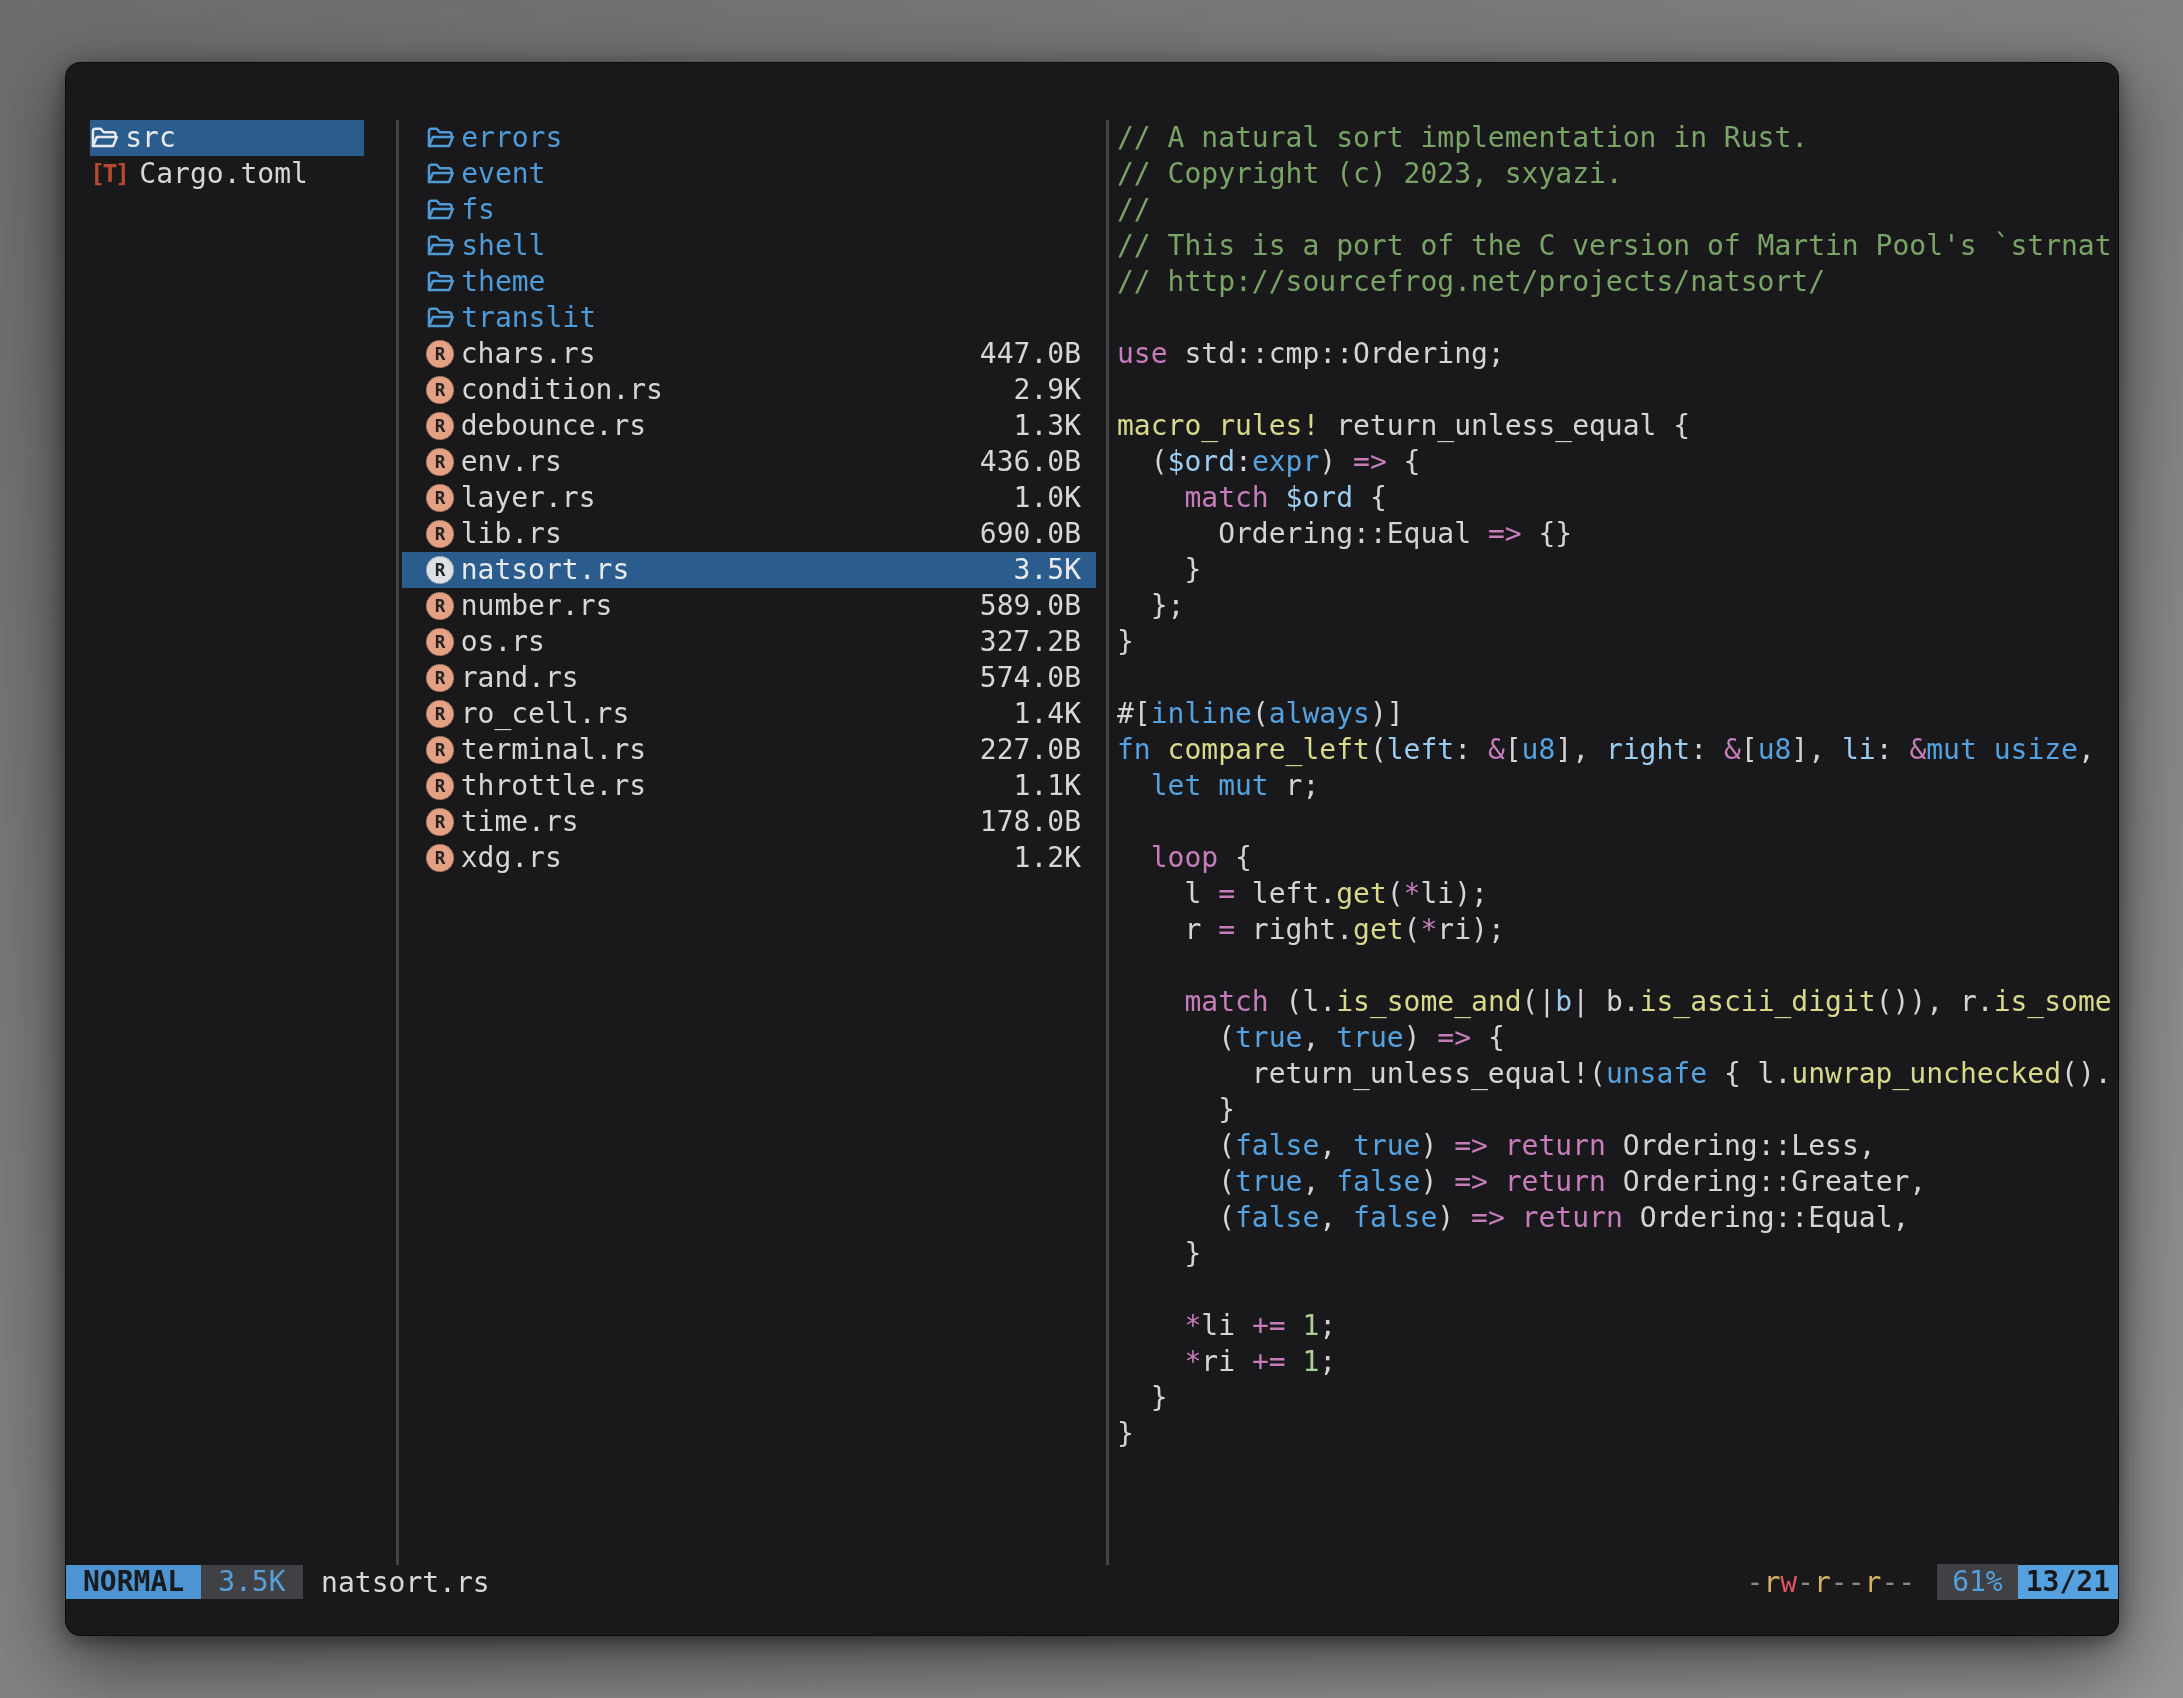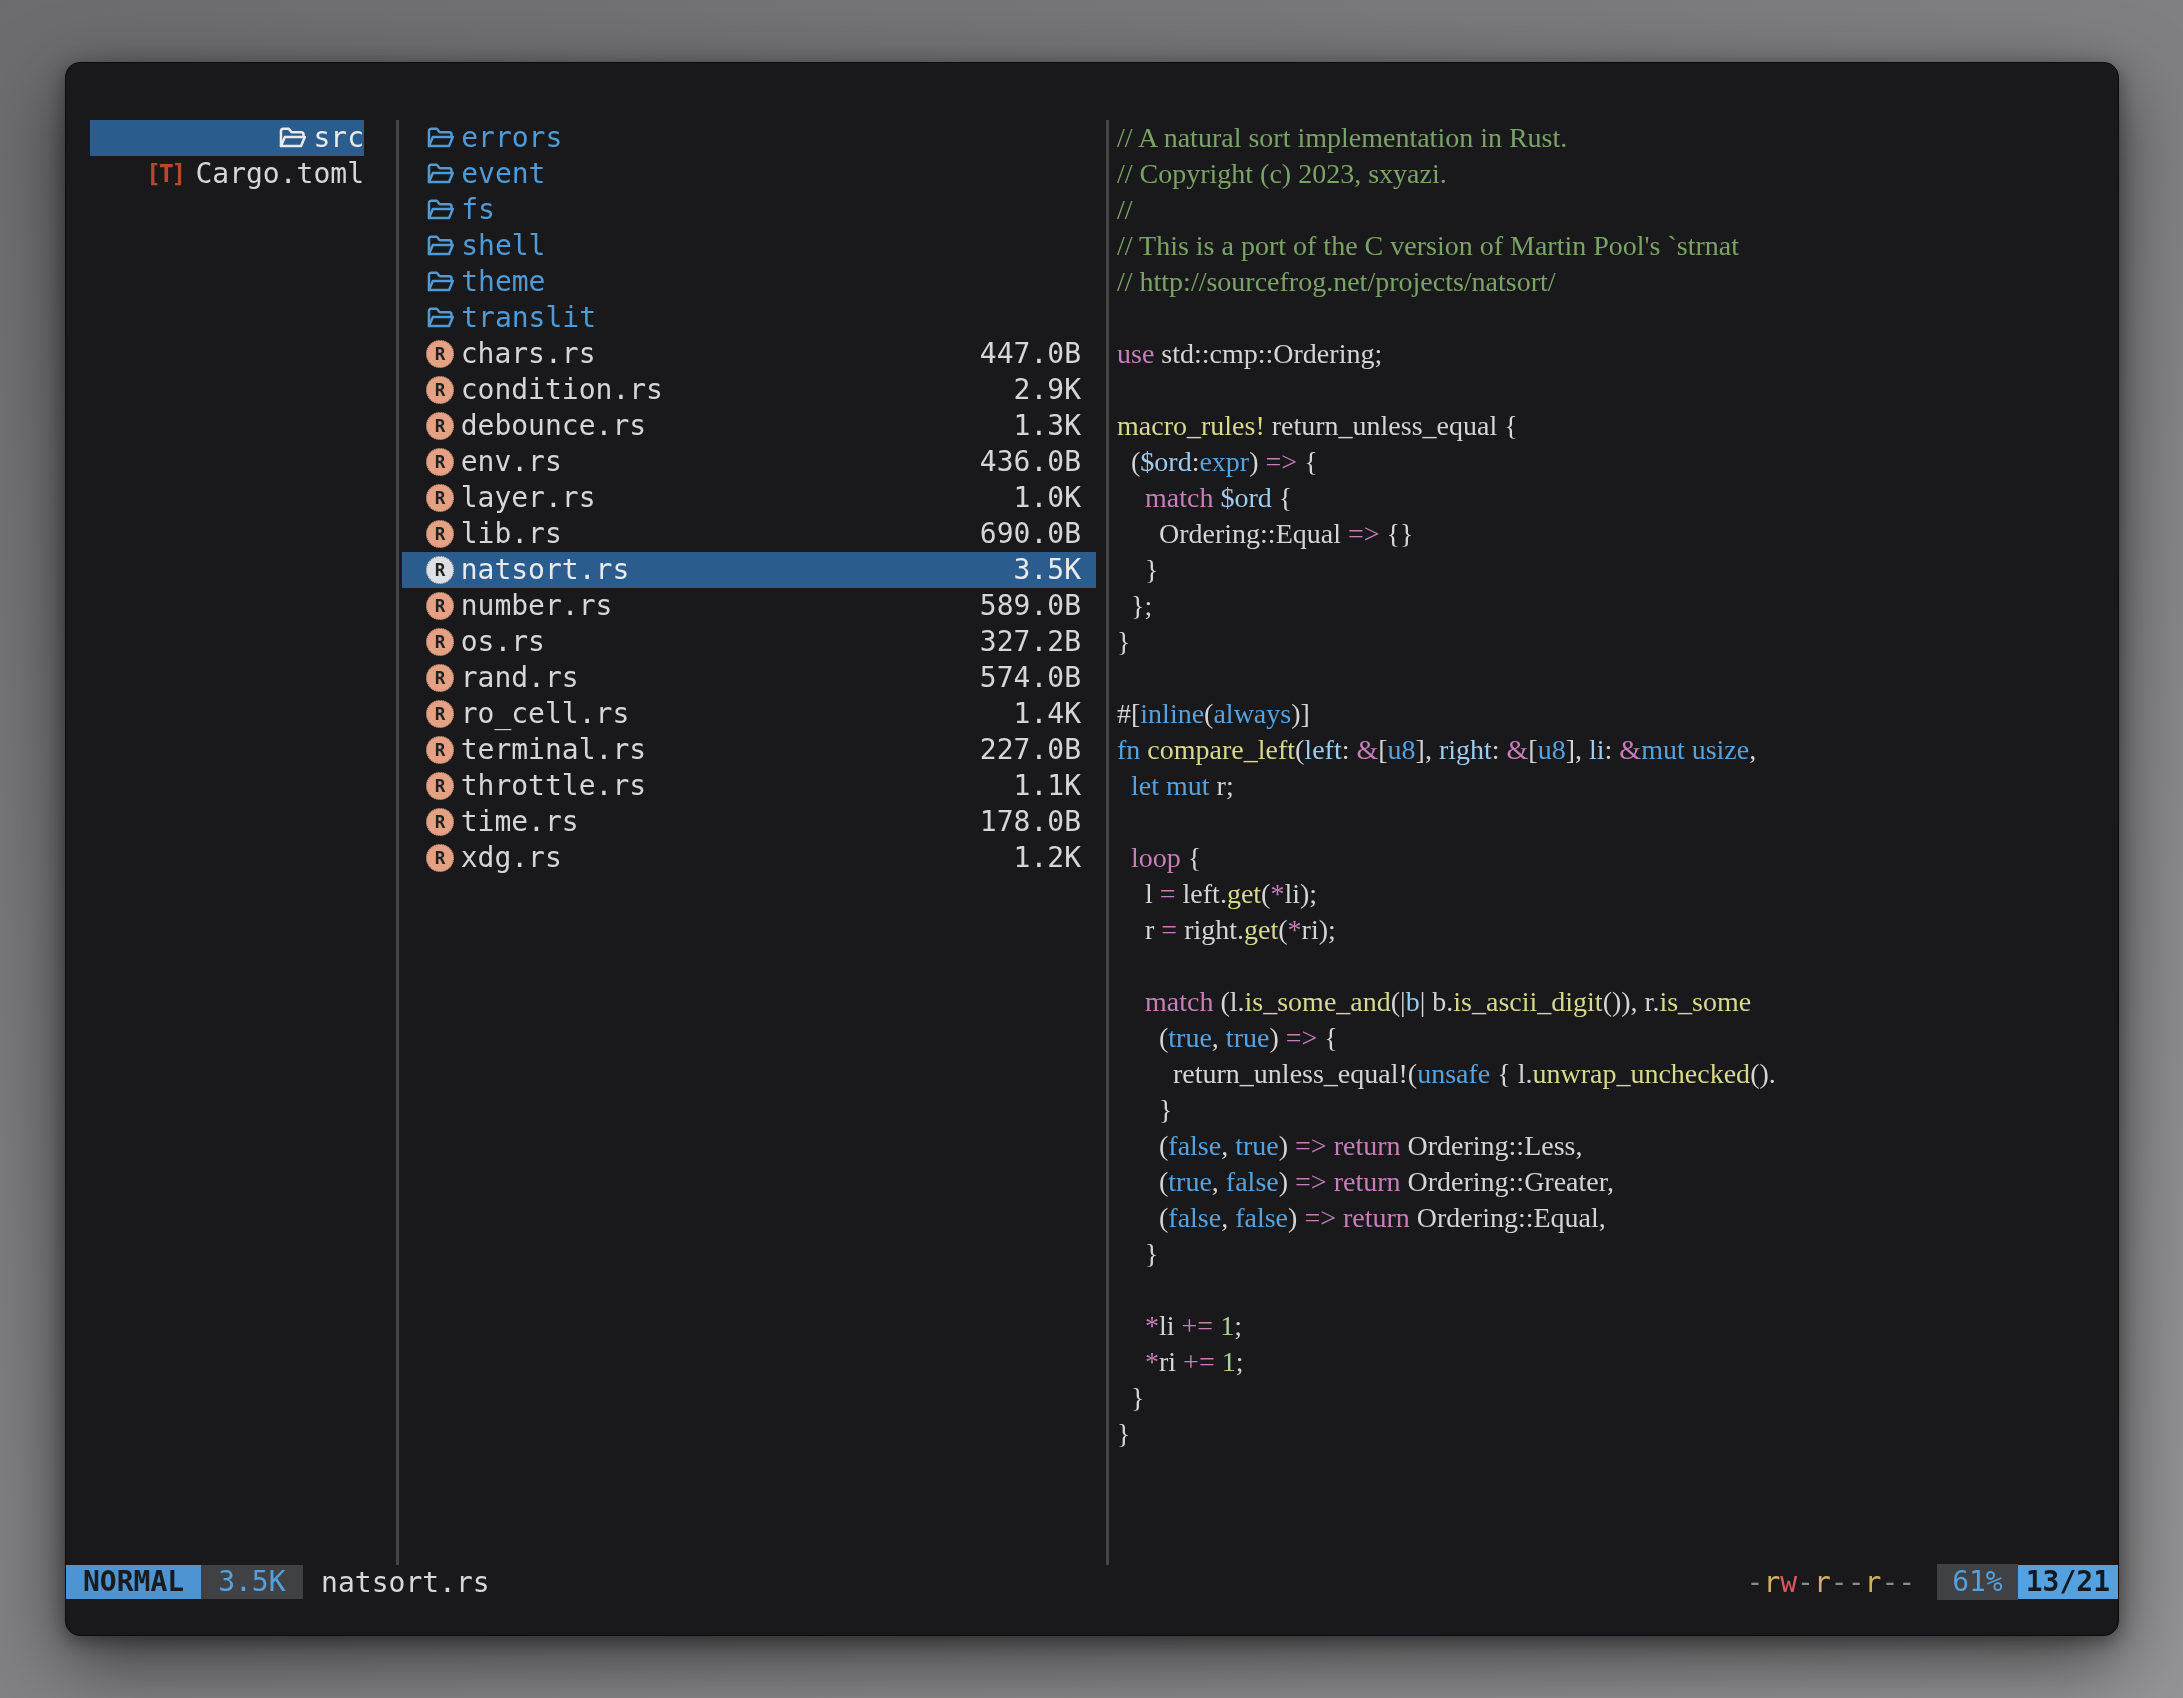--- a/index.html
+++ b/index.html
@@ -12,21 +12,21 @@
     position:absolute;left:65px;top:62px;width:2052px;height:1572px;
     background:#19191b;border-radius:15px;border:1.7px solid #0b0b0c;
     box-shadow:0 25px 76px rgba(0,0,0,.55),0 5px 20px rgba(0,0,0,.4);
     overflow:hidden;font-size:28px;color:#d4d4d6;
   }
   .divider{position:absolute;top:57px;height:1445px;width:2.5px;background:#454548;}
   .divider.d1{left:330px;}
   .divider.d2{left:1040px;}
 
   .pane{position:absolute;top:57px;}
-  .pane-row{height:36px;line-height:36px;display:flex;align-items:center;white-space:pre;justify-content:flex-end;}
+  .pane-row{height:36px;line-height:36px;display:flex;align-items:center;white-space:pre;}
 
   
   .pane-left{left:0;width:330px;}
   .pane-left .pane-row{margin-left:24px;width:274px;padding-left:0;}
   .pane-left .pane-row.selected{background:#2b5c8e;}
 
   
   .pane-mid{left:336px;width:694px;}
   .pane-mid .pane-row{padding-left:24px;padding-right:15px;}
   .pane-mid .pane-row.selected{background:#2b5c8e;}
@@ -42,21 +42,21 @@
   .selected .folder-icon svg{stroke:#e8eaec;}
   .rust-icon{
     width:28px;height:28px;border-radius:50%;background:#e5a184;
     color:#232325;font-size:17.6px;font-weight:bold;
     border:1.7px dotted rgba(25,25,27,.55);box-sizing:border-box;
   }
   .selected .rust-icon{background:#dde1e5;}
   .toml-icon{color:#b5492f;font-weight:bold;letter-spacing:-2.5px;margin-right:11.7px;font-size:25px;}
 
   
-  .pane-code{left:1051px;right:0;overflow:hidden;font-family:Liberation Serif, serif;}
+  .pane-code{left:1051px;right:0;overflow:hidden;}
   .code-line{height:36px;line-height:36px;white-space:pre;}
   .cm{color:#7aa465;}
   .kw{color:#c77dba;}
   .b1{color:#55a2e0;}
   .b2{color:#9ccdf0;}
   .fy{color:#d8d98a;}
   .tx{color:#d4d4d6;}
   .nm{color:#aecf96;}
 
   

